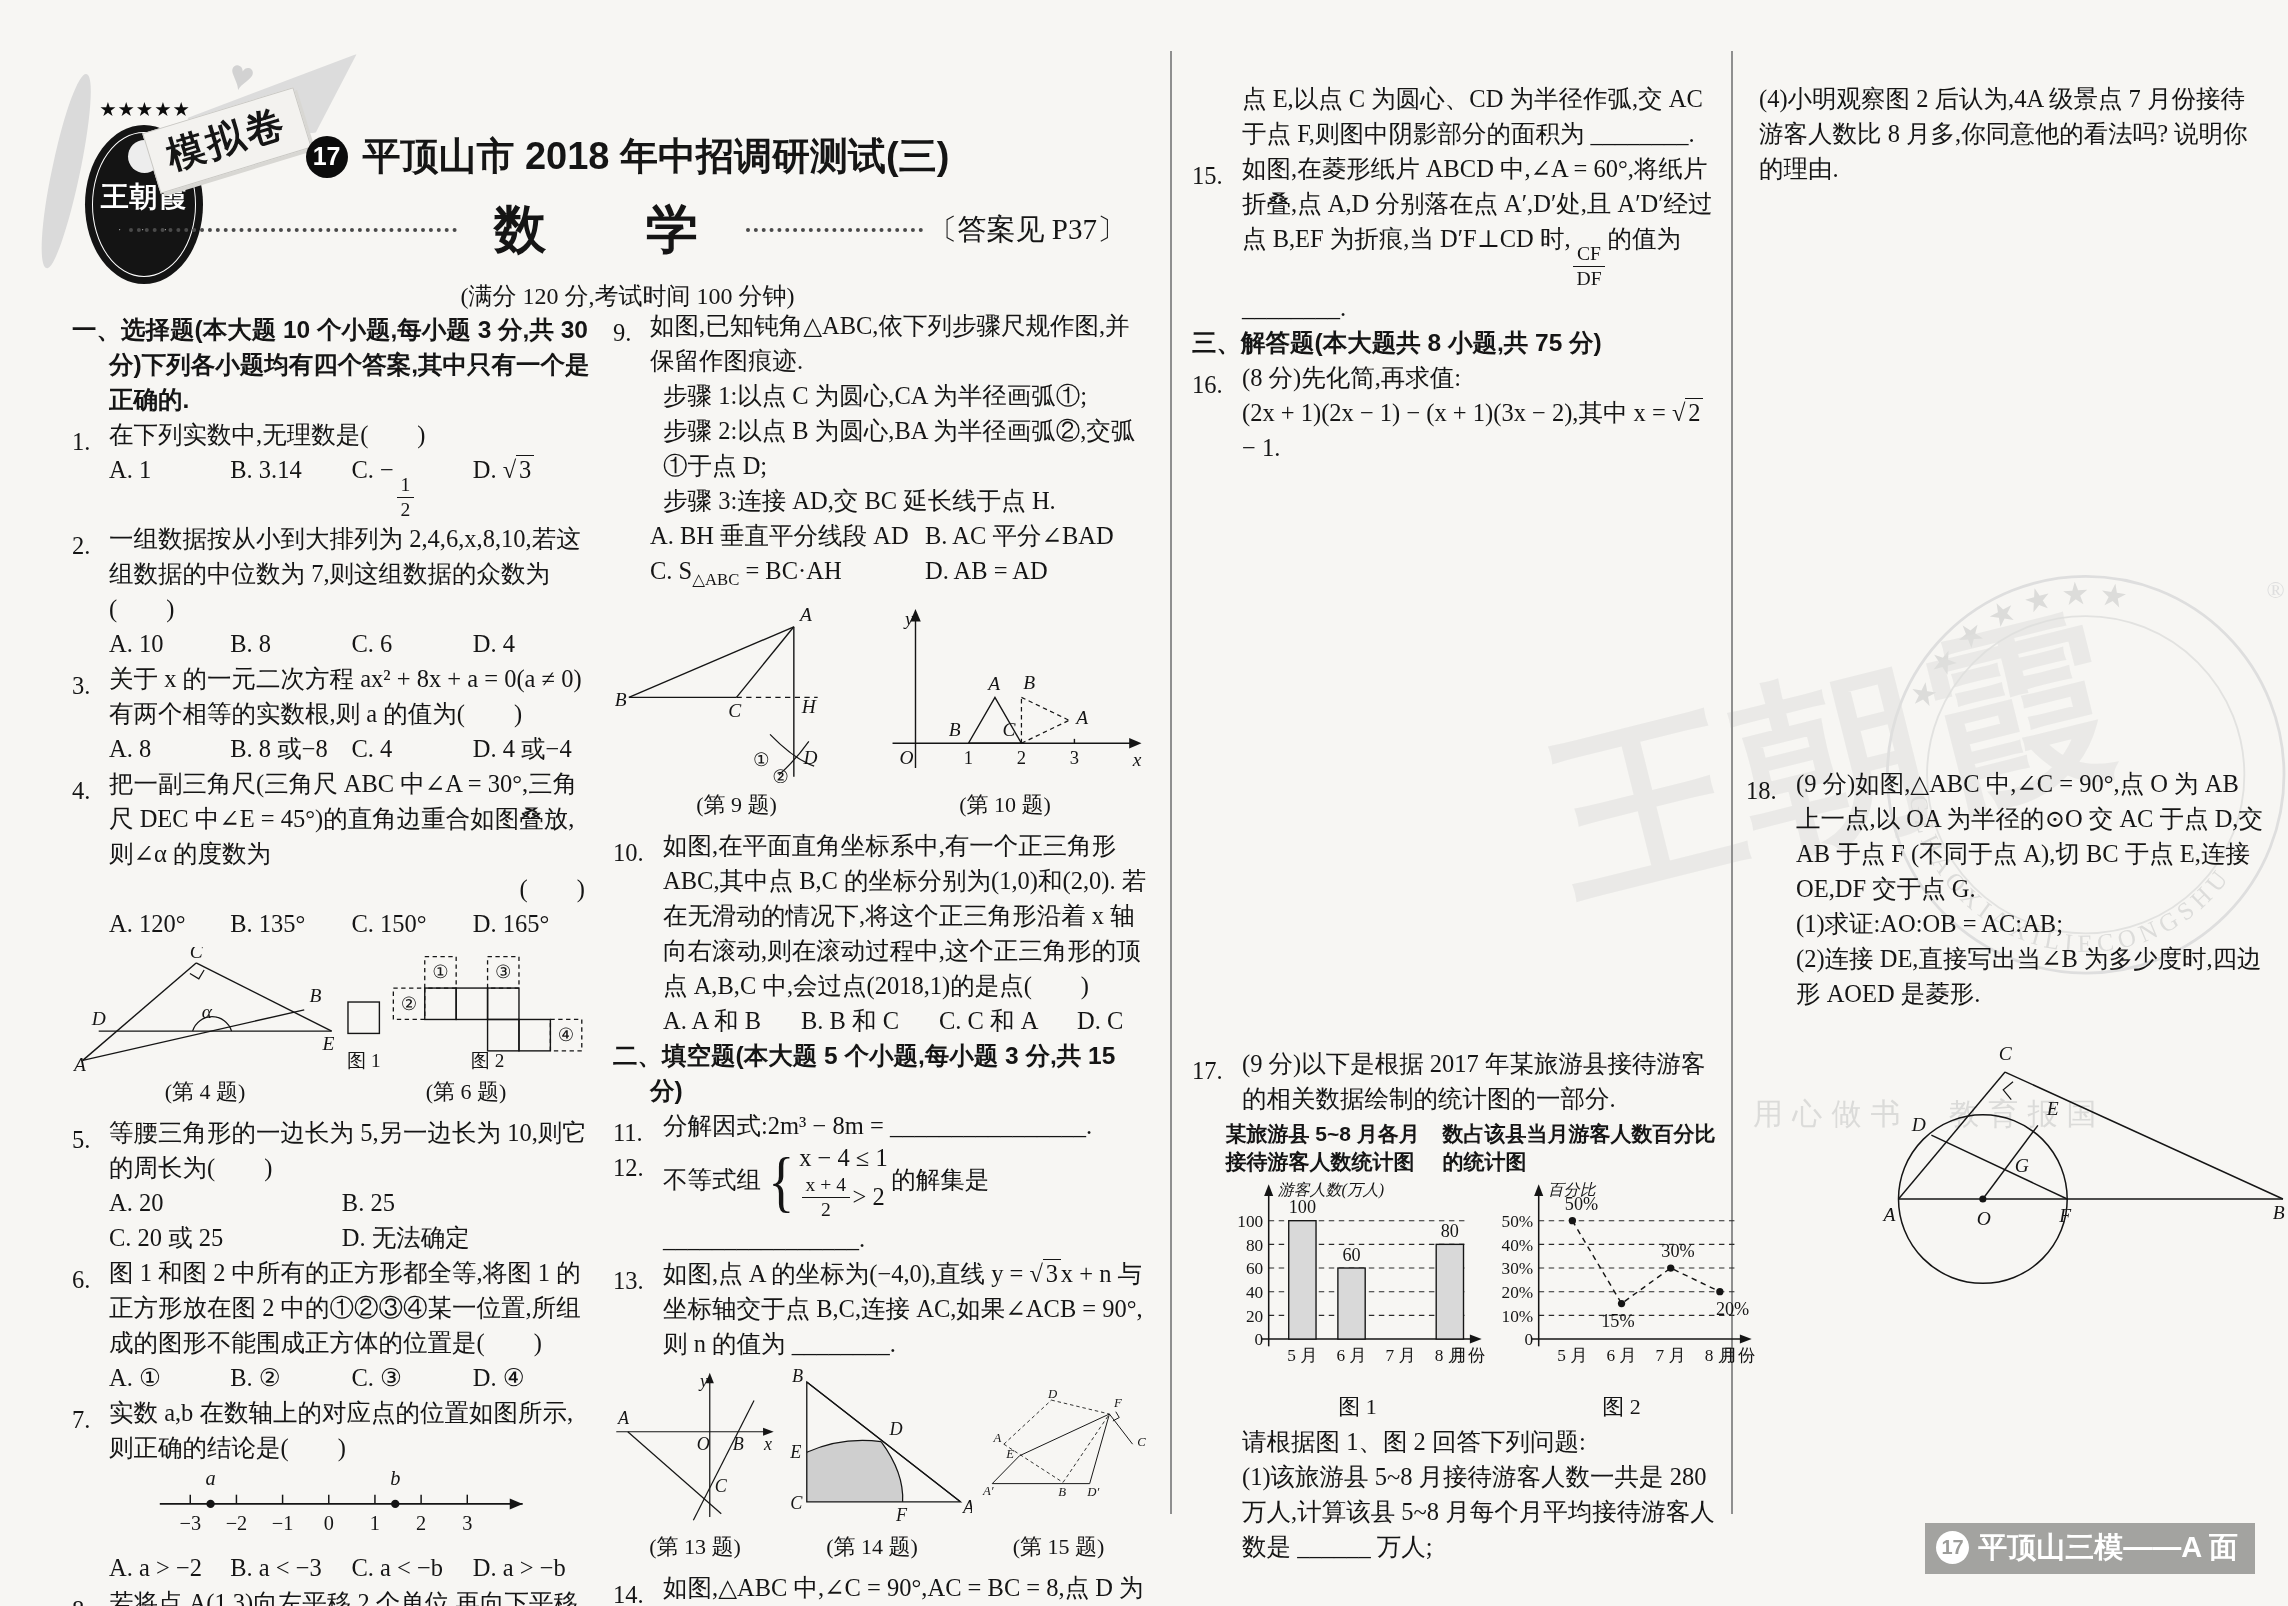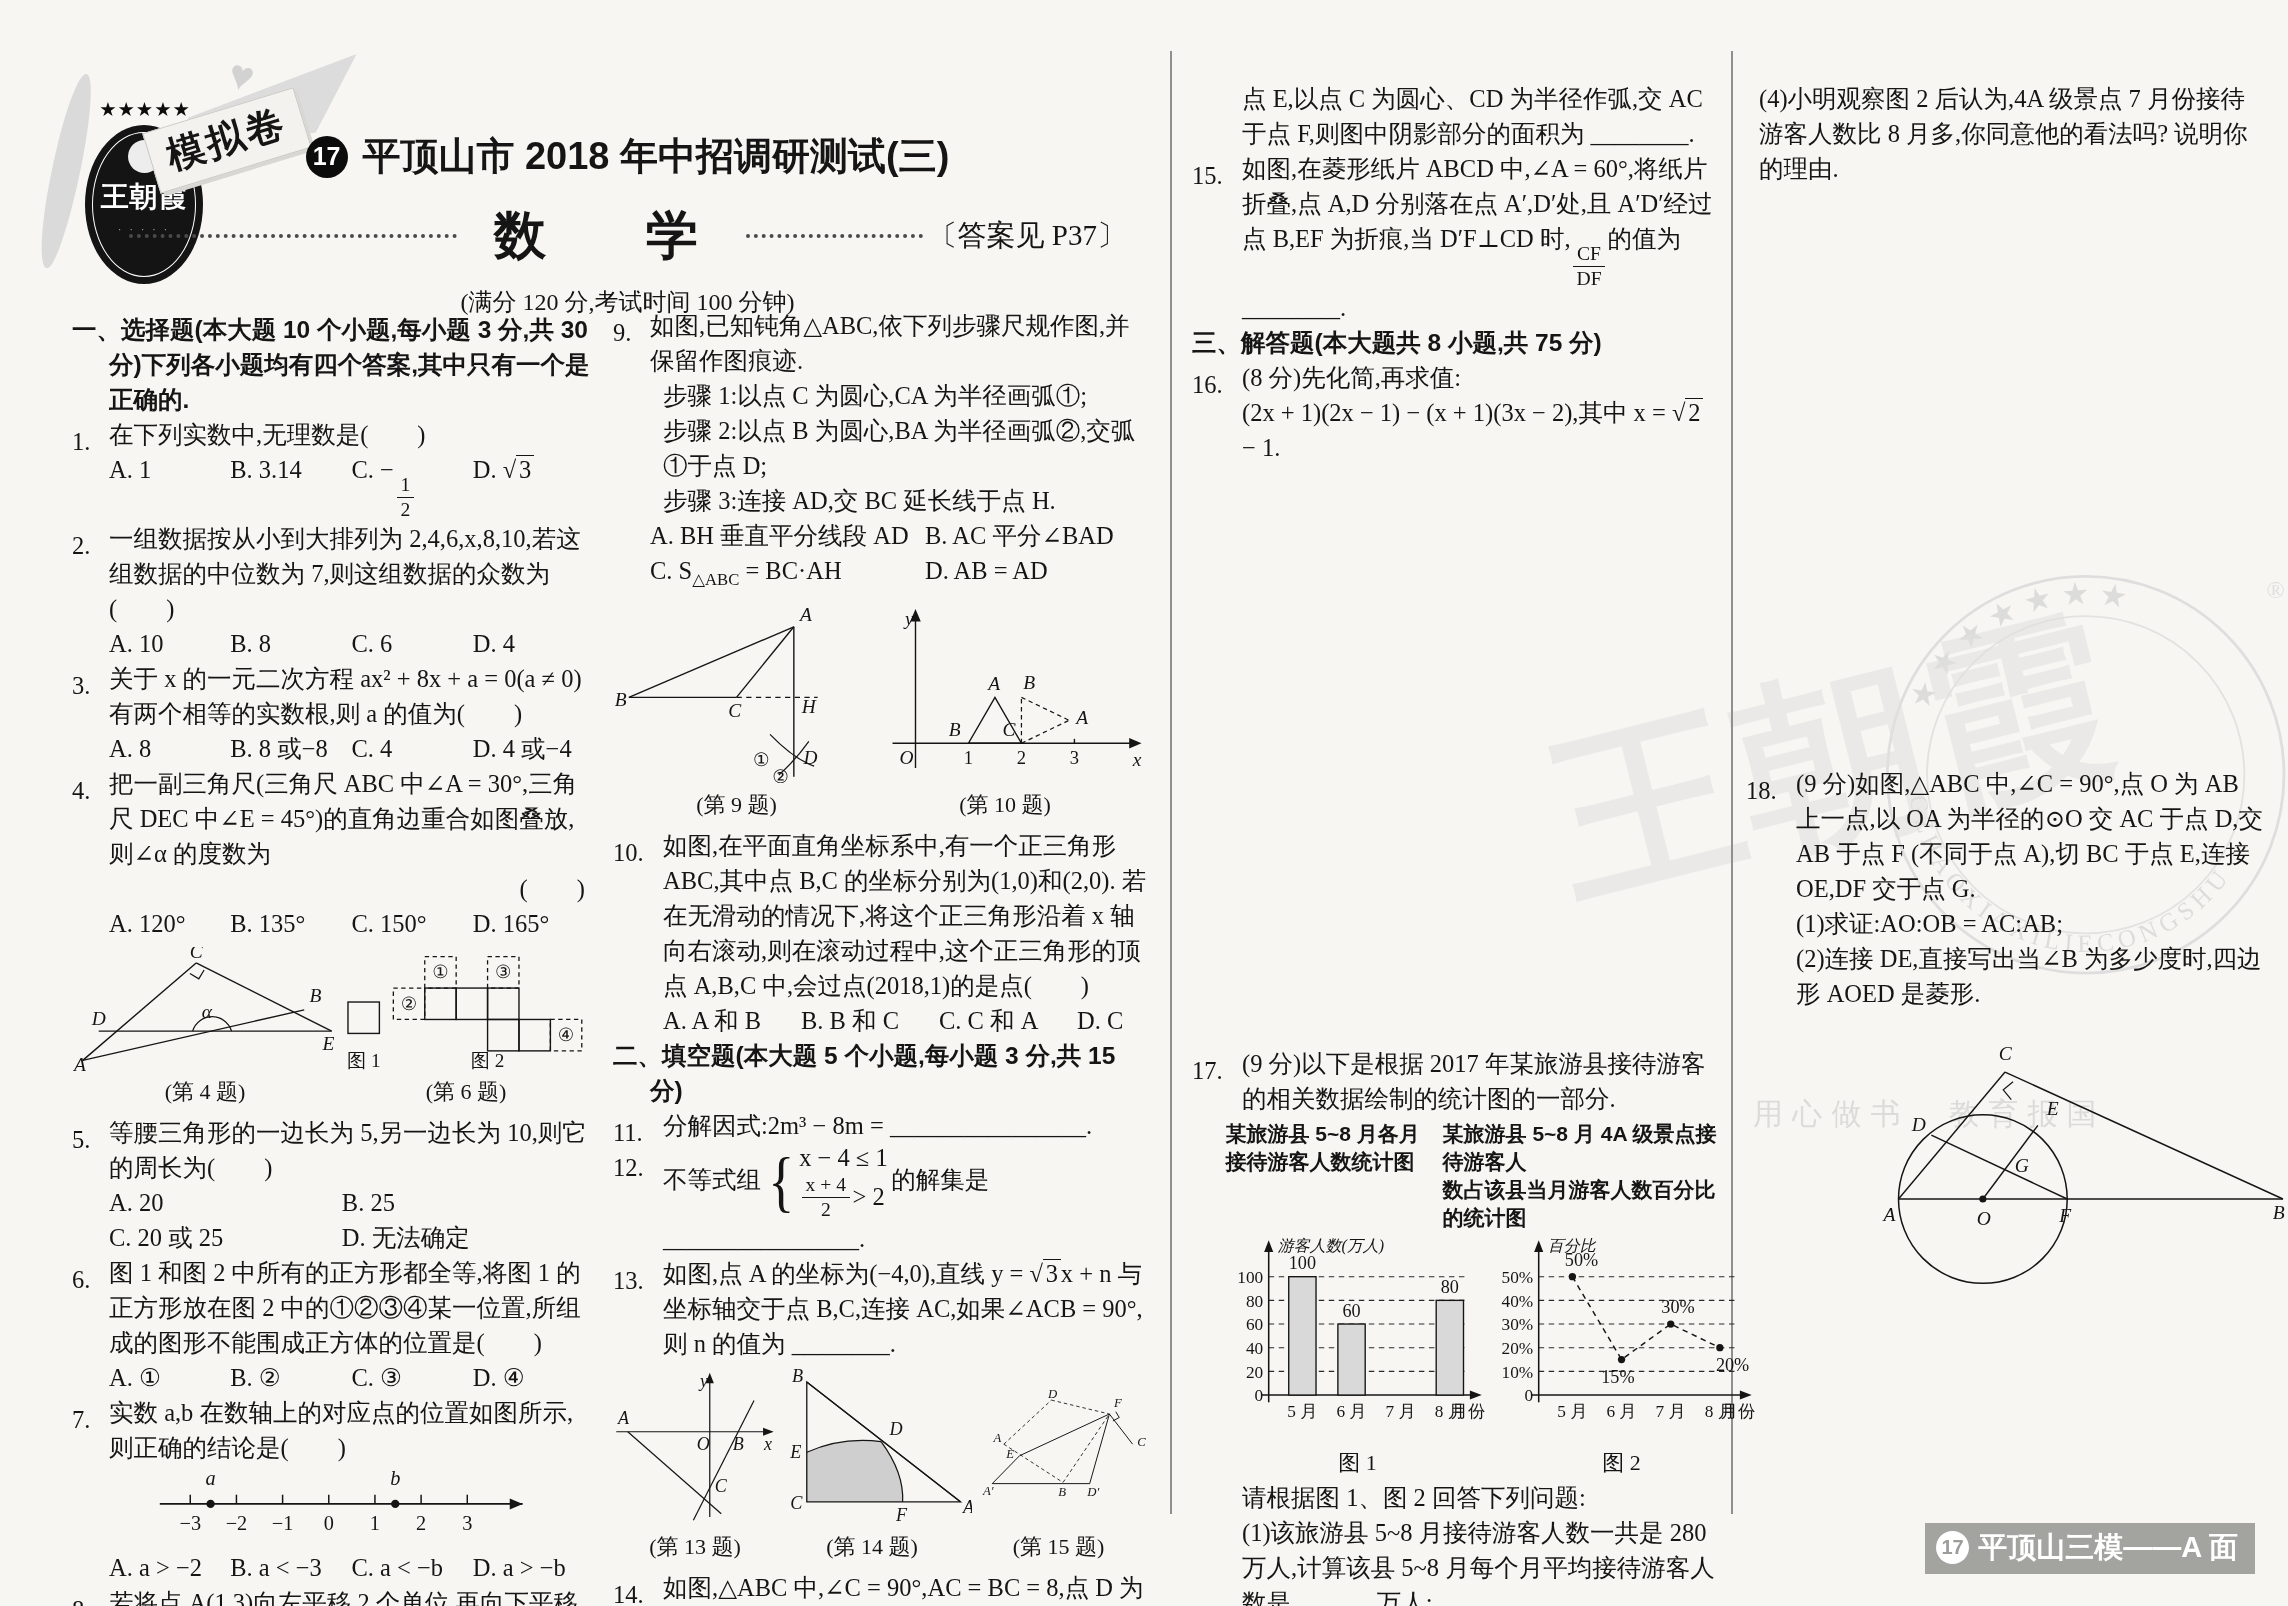--- a/index.html
+++ b/index.html
@@ -40,21 +40,21 @@
   svg .lb{font-style:italic;font-size:22px;fill:#151515;}
   svg .cn{font-style:normal;font-size:22px;fill:#151515;}
   svg .sm{font-style:normal;font-size:21px;fill:#151515;}
 
   
   .hdr{position:absolute;left:129px;top:131px;width:997px;text-align:center;}
   .titlerow{display:flex;align-items:center;justify-content:center;gap:14.8px;
             font-family:"Liberation Sans","DejaVu Sans",sans-serif;font-weight:700;font-size:38px;}
   .numbadge{display:inline-flex;width:42px;height:42px;border-radius:50%;background:#0c0c0c;color:#fff;
             align-items:center;justify-content:center;font-size:25px;flex:0 0 auto;}
-  .subjline{display:flex;align-items:center;margin-top:19px;}
+  .subjline{display:flex;align-items:center;margin-top:13px;}
   .dotline{border-top:4.2px dotted #4a4a4a;height:0;}
   .dl1{flex:0 0 328px;} .dl2{flex:1 1 auto;}
   .subject{font-family:"Liberation Sans","DejaVu Sans",sans-serif;font-weight:700;font-size:52px;
            letter-spacing:24px;padding:0 24px 0 37px;white-space:nowrap;}
   .ansref{font-size:29px;white-space:nowrap;padding-left:5.5px;}
   .meta{font-size:24px;margin-top:14.8px;}
 
   
   .emblem{position:absolute;left:48px;top:46px;width:277px;height:277px;}
   .sw1{position:absolute;left:3.7px;top:26px;width:28px;height:198px;background:#dadada;
@@ -516,21 +516,20 @@
     <div class="q q2d">
       <span class="qn">17.</span>
       <div>(9 分)以下是根据 2017 年某旅游县接待游客的相关数据绘制的统计图的一部分.</div>
 
       <div class="charttitles">
         <div class="ct1">
               <div>某旅游县 5~8 月各月</div>
               <div>接待游客人数统计图</div>
             </div>
         <div class="ct2">
-              <div>某旅游县 5~8 月 4A 级景点接待游客人</div>
               <div>数占该县当月游客人数百分比的统计图</div>
             </div>
       </div>
 
       <div class="charts">
         <div class="chartbox"><svg id="c1" width="264" height="203" viewBox="0 0 290 223" style="font-size:26.5px">
                 <line x1="48" y1="152" x2="268" y2="152" stroke="#2a2a2a" stroke-width="1.2" stroke-dasharray="6,5"></line>
                 <line x1="48" y1="126" x2="268" y2="126" stroke="#2a2a2a" stroke-width="1.2" stroke-dasharray="6,5"></line>
                 <line x1="48" y1="100" x2="268" y2="100" stroke="#2a2a2a" stroke-width="1.2" stroke-dasharray="6,5"></line>
                 <line x1="48" y1="74" x2="268" y2="74" stroke="#2a2a2a" stroke-width="1.2" stroke-dasharray="6,5"></line>

